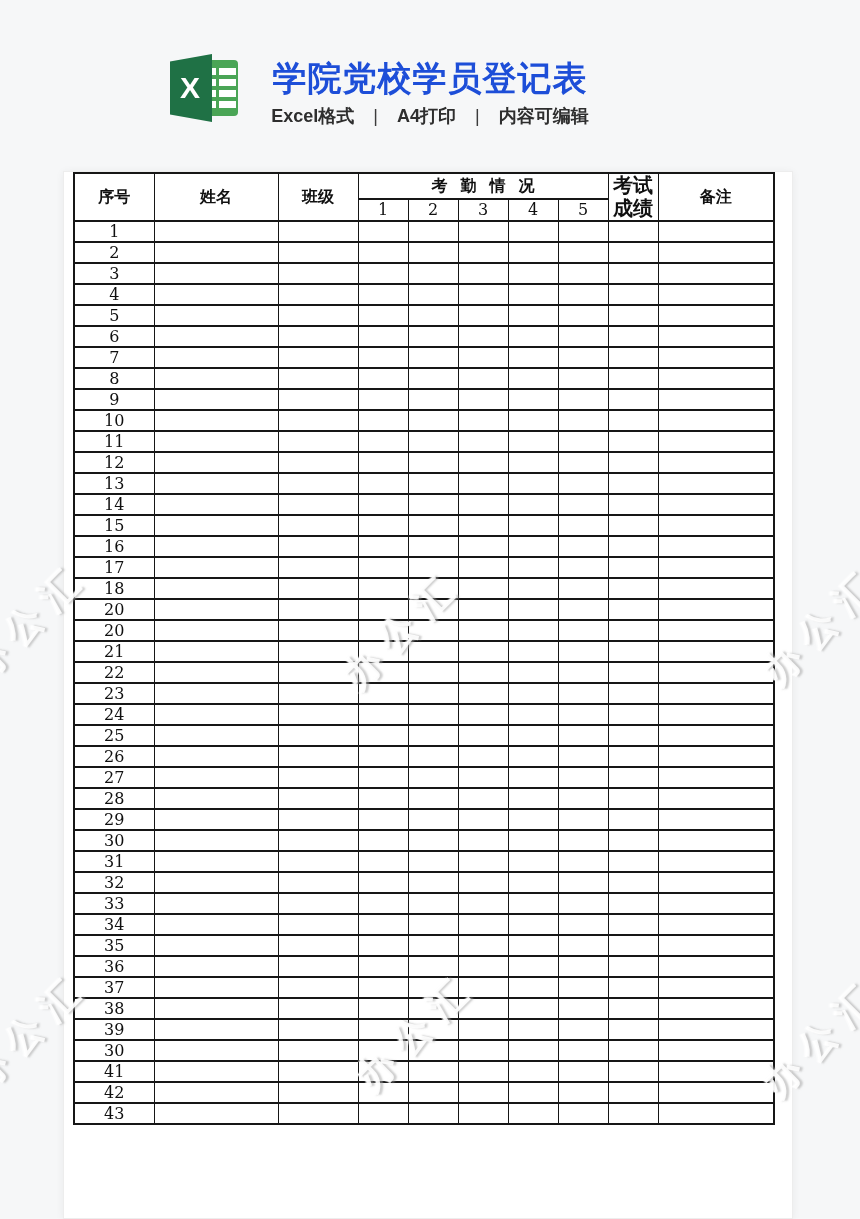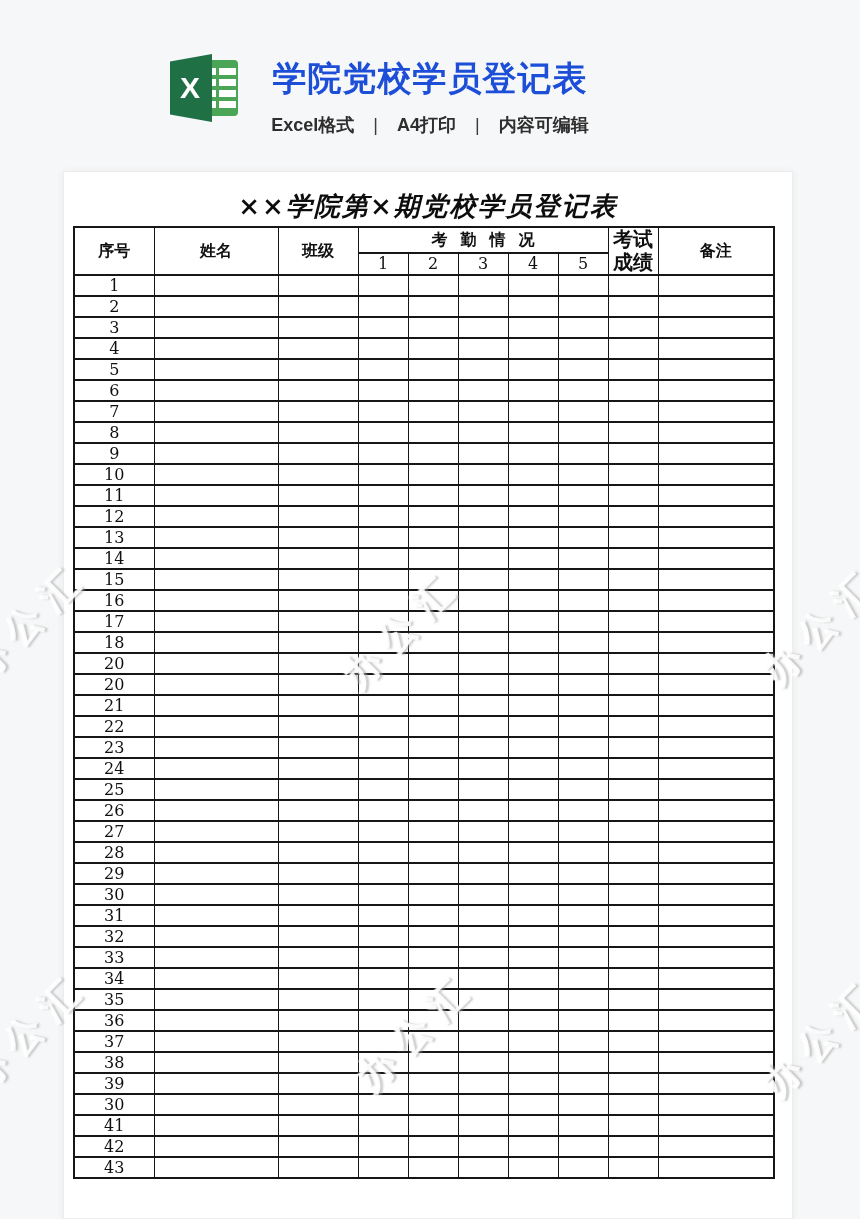--- a/index.html
+++ b/index.html
@@ -31,21 +31,21 @@
   }
   .icon-cover span {
     color: #fff; font-weight: bold; font-size: 30px;
     font-family: "Liberation Sans", sans-serif; padding-right: 2px;
   }
   .hero-text { position: absolute; left: 0; right: 0; top: 56px; text-align: center; }
   .hero-title {
     color: #1d4ed8; font-size: 34px; font-weight: bold; letter-spacing: 1px;
     font-family: "Liberation Sans", "DejaVu Sans", sans-serif;
   }
-  .hero-sub { margin-top: 11px; font-size: 18px; font-weight: bold; color: #2e2e2e; }
+  .hero-sub { margin-top: 2px; font-size: 18px; font-weight: bold; color: #2e2e2e; }
   .hero-sub .sep { color: #3c3c3c; margin: 0 14px; font-weight: normal; }
 
   
   .page {
     position: absolute; left: 63px; top: 171px; width: 730px; height: 1048px;
     background: #ffffff; border: 1px solid #ededed;
     box-shadow: 0 1px 8px rgba(0,0,0,0.06);
   }
   .sheet-title {
     height: 54px; display: flex; align-items: flex-end; justify-content: center;
@@ -115,21 +115,20 @@
       <span>Excel格式</span>
       <span class="sep">|</span>
       <span>A4打印</span>
       <span class="sep">|</span>
       <span>内容可编辑</span>
     </div>
   </div>
 </div>
 
 <div class="page">
-  <div class="sheet-title">××学院第×期党校学员登记表</div>
   <table class="reg">
     <colgroup>
       <col style="width:80px">
         <col style="width:124px">
         <col style="width:80px">
       <col style="width:50px">
         <col style="width:50px">
         <col style="width:50px">
       <col style="width:50px">
         <col style="width:50px">

